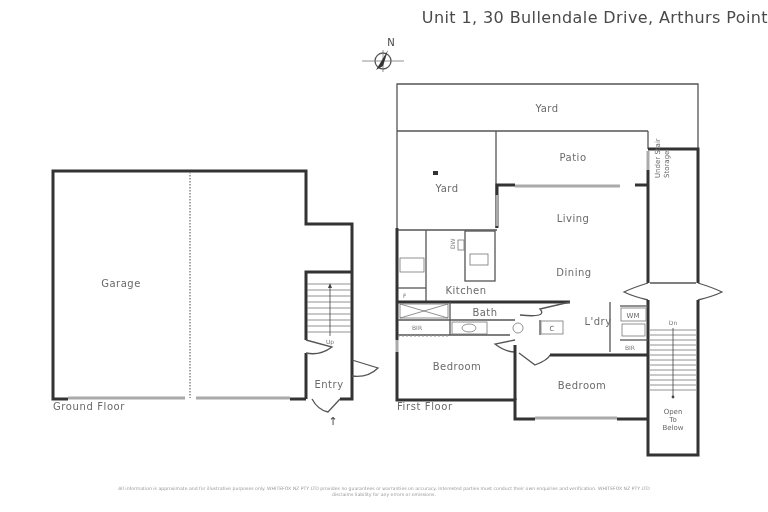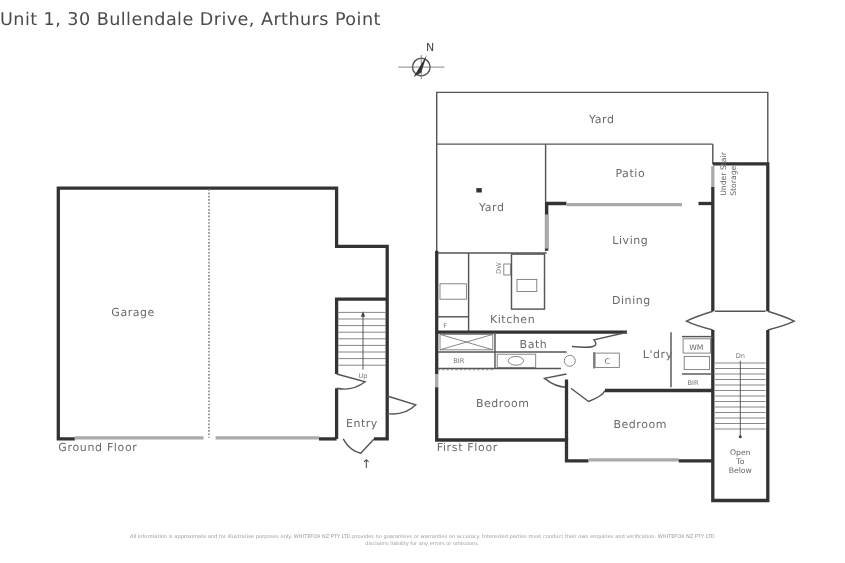--- a/index.html
+++ b/index.html
@@ -1,18 +1,18 @@
 <!DOCTYPE html>
 <html><head>
 <meta charset="utf-8">
 <style>
   html, body { margin: 0; padding: 0; background: #ffffff; }
   body { width: 768px; height: 512px; position: relative; overflow: hidden;
          font-family: "DejaVu Sans", sans-serif; color: #555; }
-  .title { position: absolute; left: 0; top: 8px; width: 768px; text-align: left;
+  .title { position: absolute; left: 0; top: 8px; width: 768px; text-align: right;
            font-size: 16px; color: #4a4a4a; letter-spacing: 0.4px; }
   svg.plan { position: absolute; left: 0; top: 0; }
   .room-label { font-size: 10px; fill: #6a6a6a; letter-spacing: 0.5px; }
   .floor-label { font-size: 10px; fill: #6a6a6a; letter-spacing: 0.6px; }
   .small-label { font-size: 7px; fill: #666; }
   .tiny-label { font-size: 6px; fill: #777; }
   .wall { stroke: #333; stroke-width: 3; fill: none; }
   .thin { stroke: #555; stroke-width: 1.3; fill: none; }
   .hair { stroke: #777; stroke-width: 0.8; fill: none; }
   .win { stroke: #aaa; stroke-width: 3; }

